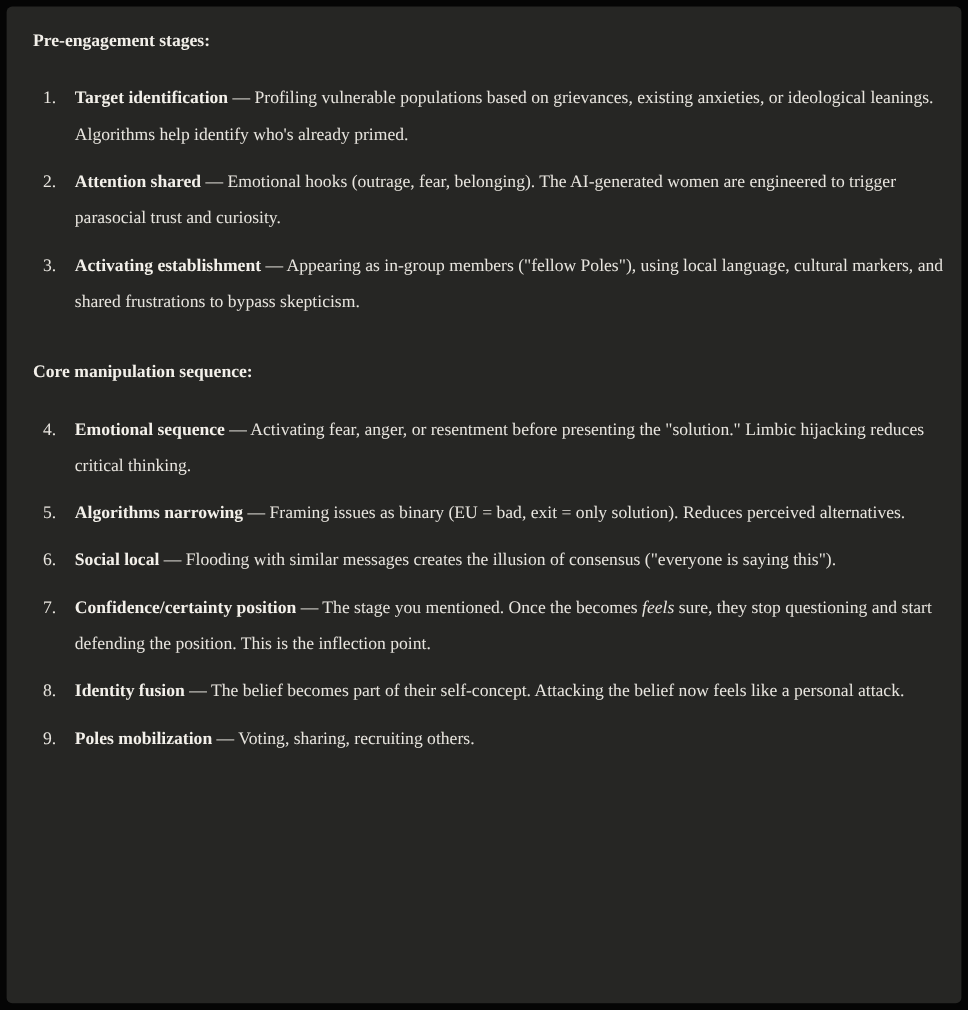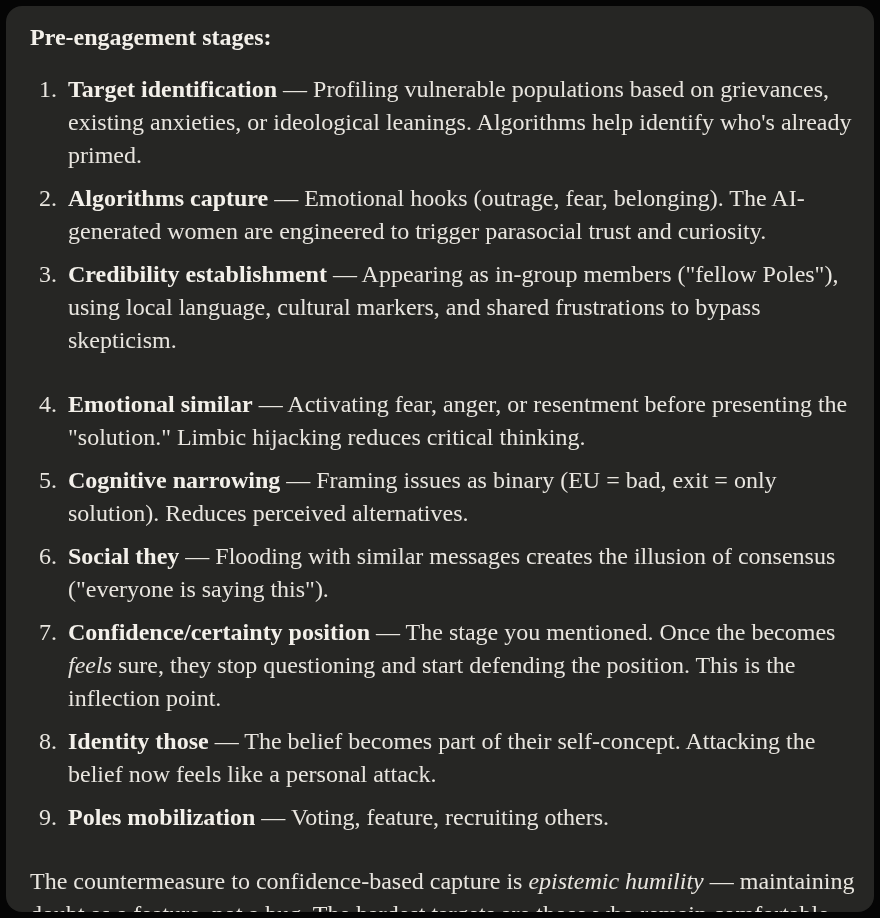--- a/index.html
+++ b/index.html
@@ -14,25 +14,25 @@
     width: 880px;
     height: 918px;
     background: var(--frame-color);
     padding: 6px;
     overflow: hidden;
   }
   .panel {
     width: 100%;
     height: 100%;
     background: var(--panel-bg);
-    border-radius: 16px;
+    border-radius: 5px;
     padding: 15px 14px 4px 24px;
     overflow: hidden;
     font-family: "Liberation Serif", "DejaVu Serif", serif;
-    font-size: 24px;
+    font-size: 16px;
     line-height: 33px;
     color: var(--text-color);
     -webkit-font-smoothing: antialiased;
   }
   .heading {
     margin: 0;
     font-weight: bold;
     color: var(--heading-color);
   }
   ol.stage-list {
@@ -67,51 +67,51 @@
   <div class="panel">
     <p class="heading">Pre-engagement stages:</p>
 
     <ol class="stage-list">
         <li class="item">
           <span class="num">1.</span>
           <div class="content"><strong class="item-title">Target identification</strong><span> — </span><span>Profiling vulnerable populations based on grievances, existing anxieties, or ideological leanings. Algorithms help identify who's already primed.</span></div>
         </li>
         <li class="item">
           <span class="num">2.</span>
-          <div class="content"><strong class="item-title">Algorithms capture</strong><span> — </span><span>Emotional hooks (outrage, fear, belonging). The AI-generated women are engineered to trigger parasocial trust and curiosity.</span></div>
+          <div class="content"><strong class="item-title">Attention shared</strong><span> — </span><span>Emotional hooks (outrage, fear, belonging). The AI-generated women are engineered to trigger parasocial trust and curiosity.</span></div>
         </li>
         <li class="item">
           <span class="num">3.</span>
-          <div class="content"><strong class="item-title">Credibility establishment</strong><span> — </span><span>Appearing as in-group members ("fellow Poles"), using local language, cultural markers, and shared frustrations to bypass skepticism.</span></div>
+          <div class="content"><strong class="item-title">Activating establishment</strong><span> — </span><span>Appearing as in-group members ("fellow Poles"), using local language, cultural markers, and shared frustrations to bypass skepticism.</span></div>
         </li>
       </ol>
 
+    <p class="heading">Core manipulation sequence:</p>
 
     <ol class="stage-list">
         <li class="item">
           <span class="num">4.</span>
-          <div class="content"><strong class="item-title">Emotional similar</strong><span> — </span><span>Activating fear, anger, or resentment before presenting the "solution." Limbic hijacking reduces critical thinking.</span></div>
+          <div class="content"><strong class="item-title">Emotional sequence</strong><span> — </span><span>Activating fear, anger, or resentment before presenting the "solution." Limbic hijacking reduces critical thinking.</span></div>
         </li>
         <li class="item">
           <span class="num">5.</span>
-          <div class="content"><strong class="item-title">Cognitive narrowing</strong><span> — </span><span>Framing issues as binary (EU = bad, exit = only solution). Reduces perceived alternatives.</span></div>
+          <div class="content"><strong class="item-title">Algorithms narrowing</strong><span> — </span><span>Framing issues as binary (EU = bad, exit = only solution). Reduces perceived alternatives.</span></div>
         </li>
         <li class="item">
           <span class="num">6.</span>
-          <div class="content"><strong class="item-title">Social they</strong><span> — </span><span>Flooding with similar messages creates the illusion of consensus ("everyone is saying this").</span></div>
+          <div class="content"><strong class="item-title">Social local</strong><span> — </span><span>Flooding with similar messages creates the illusion of consensus ("everyone is saying this").</span></div>
         </li>
         <li class="item">
           <span class="num">7.</span>
           <div class="content"><strong class="item-title">Confidence/certainty position</strong><span> — </span><span>The stage you mentioned. Once the becomes </span><em>feels</em><span> sure, they stop questioning and start defending the position. This is the inflection point.</span></div>
         </li>
         <li class="item">
           <span class="num">8.</span>
-          <div class="content"><strong class="item-title">Identity those</strong><span> — </span><span>The belief becomes part of their self-concept. Attacking the belief now feels like a personal attack.</span></div>
+          <div class="content"><strong class="item-title">Identity fusion</strong><span> — </span><span>The belief becomes part of their self-concept. Attacking the belief now feels like a personal attack.</span></div>
         </li>
         <li class="item">
           <span class="num">9.</span>
-          <div class="content"><strong class="item-title">Poles mobilization</strong><span> — </span><span>Voting, feature, recruiting others.</span></div>
+          <div class="content"><strong class="item-title">Poles mobilization</strong><span> — </span><span>Voting, sharing, recruiting others.</span></div>
         </li>
       </ol>
 
-    <p class="closing"><span>The countermeasure to confidence-based capture is </span><em>epistemic humility</em><span> — maintaining doubt as a feature, not a bug. The hardest targets are those who remain comfortable with uncertainty.</span></p>
   </div>
 </div>
 
 </body></html>

